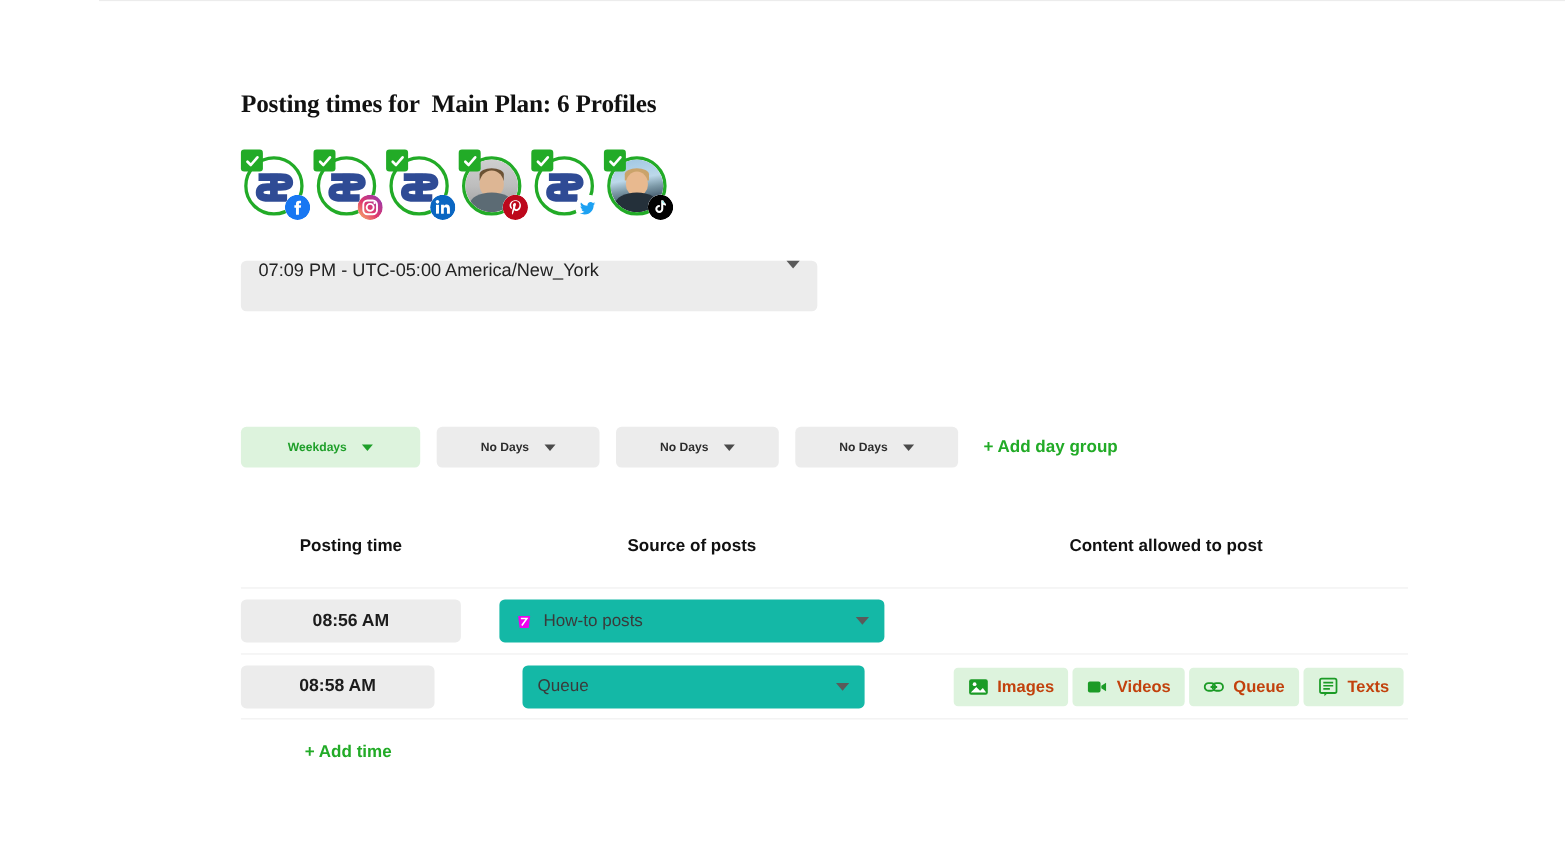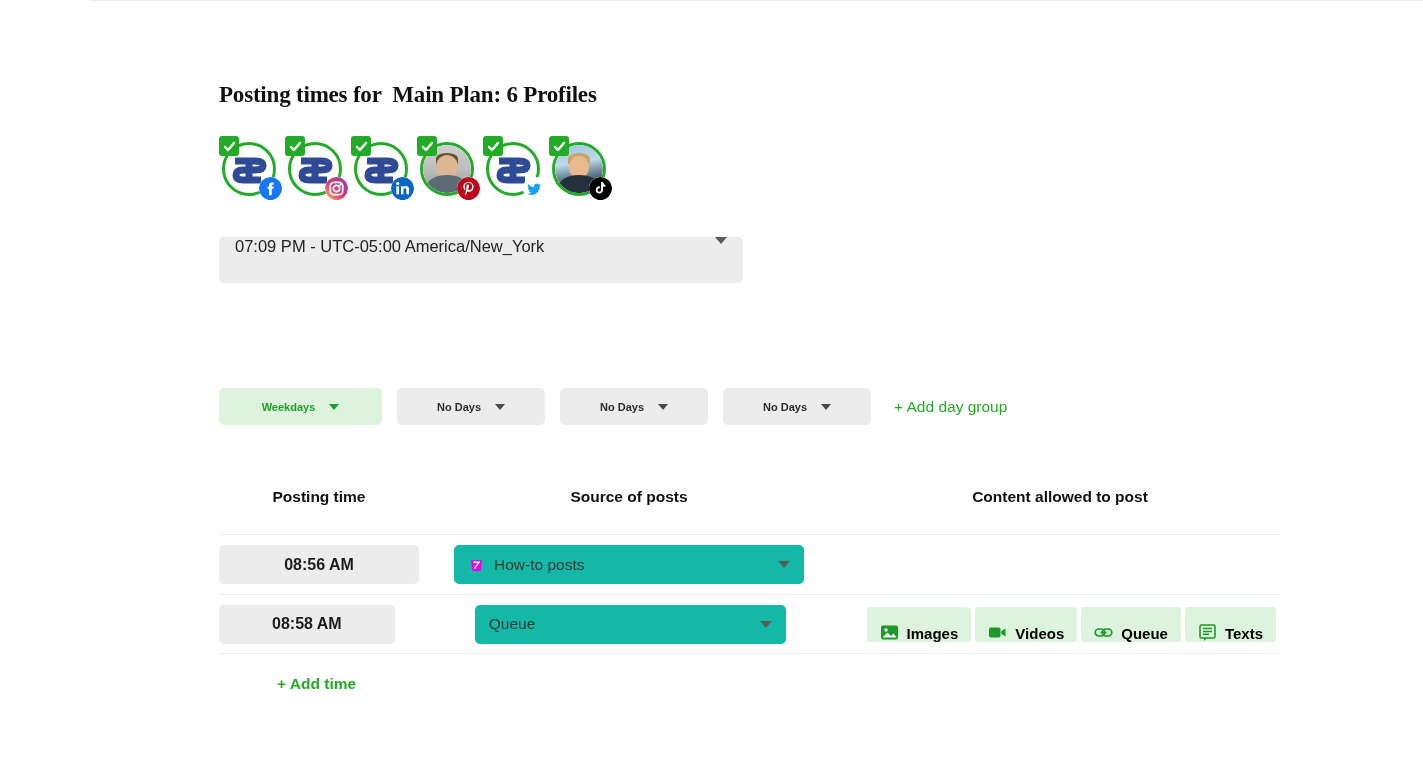--- a/index.html
+++ b/index.html
@@ -180,21 +180,21 @@
   .daygroup .caret {
     margin-left: 14px;
     border-top-color: #4a4a4a;
     border-left-width: 5px;
     border-right-width: 5px;
     border-top-width: 6px;
   }
   .daygroup.active .caret { border-top-color: #1f9f2a; }
   .add-daygroup {
     color: #22ab27;
-    font-weight: normal;
+    font-weight: bold;
     font-size: 15.5px;
     margin-left: 8px;
     cursor: pointer;
     white-space: nowrap;
   }
 
   
   .table {
     position: absolute;
     top: 488px; left: 0;
@@ -259,24 +259,24 @@
     width: 440px;
     margin-left: 36px;
     display: flex;
     align-items: center;
   }
   .chip {
     height: 35px;
     background: #ddf3dd;
     border-radius: 4px;
     display: flex;
-    align-items: flex-end;
+    align-items: center;
     padding: 0 13px;
     margin-right: 4px;
-    color: #000000;
+    color: #c2410c;
     font-size: 15px;
     font-weight: bold;
     cursor: pointer;
     white-space: nowrap;
   }
   .chip .chip-icon {
     width: 19px; height: 19px;
     margin-right: 8px;
     display: flex; align-items: center; justify-content: center;
     flex: none;

